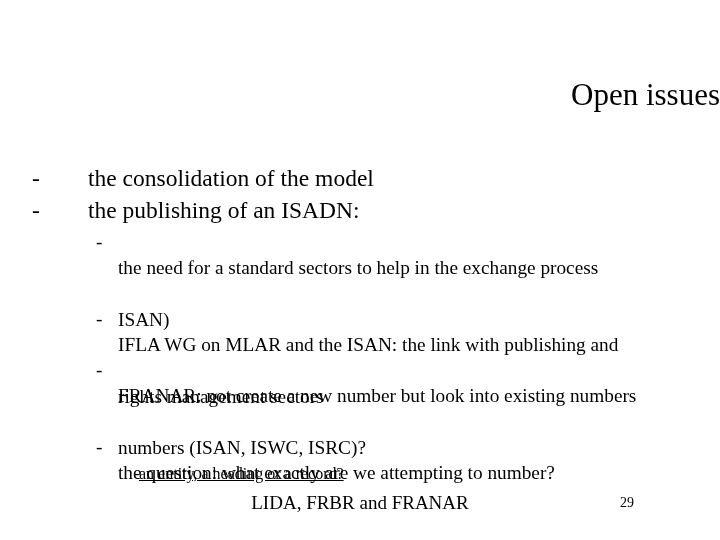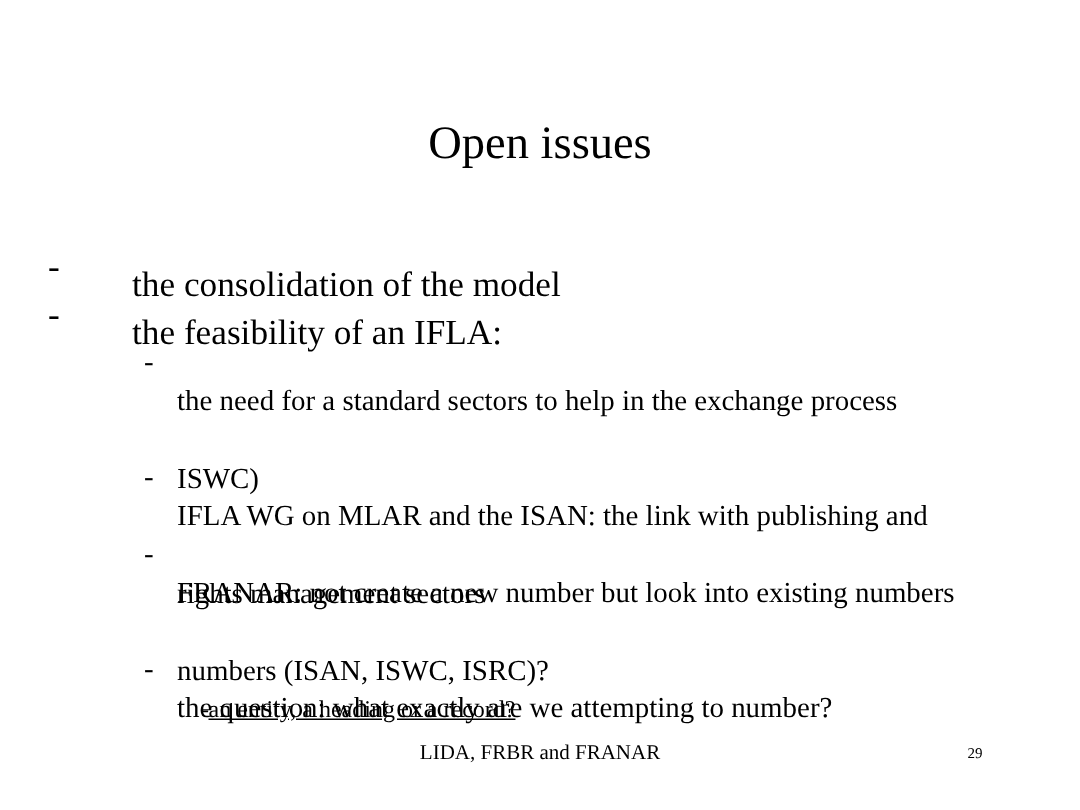--- a/index.html
+++ b/index.html
@@ -19,41 +19,40 @@
       position: absolute;
       left: 0; top: 0;
       width: 720px; height: 540px;
       background: #ffffff;
     }
     .title {
       position: absolute;
       left: 0;
       top: 76px;
       width: 720px;
-      text-align: center;
+      text-align: right;
       font-size: 31px;
       line-height: 38px;
       white-space: nowrap;
     }
     .l1 {
       position: absolute;
       left: 0;
       width: 720px;
       font-size: 23.5px;
       line-height: 32px;
       white-space: nowrap;
     }
     .l1 .dash {
       position: absolute;
       left: 32px;
     }
     .l1 .text {
       position: absolute;
       left: 88px;
-      margin-top: 12px;
     }
     .l2 {
       position: absolute;
       left: 0;
       width: 720px;
       font-size: 19.3px;
       line-height: 26px;
     }
     .l2 .dash {
       position: absolute;
@@ -83,56 +82,55 @@
       position: absolute;
       left: 139px;
       text-decoration: underline;
     }
     .footer {
       position: absolute;
       left: 210px;
       top: 494px;
       width: 300px;
       text-align: center;
-      font-size: 14px;
+      font-size: 19px;
       line-height: 18px;
     }
     .footer div { white-space: nowrap; }
     .page-number {
       position: absolute;
       left: 620px;
       top: 494px;
       width: 60px;
-      text-align: center;
-      font-size: 10px;
+      font-size: 14px;
       line-height: 18px;
     }
   </style>
 </head>
 <body>
 
 <div class="slide">
 
   <div class="title">Open issues</div>
 
   <div class="l1" style="top:162px;">
     <span class="dash">-</span>
     <span class="text">the consolidation of the model</span>
   </div>
 
   <div class="l1" style="top:194px;">
     <span class="dash">-</span>
-    <span class="text">the feasibility of an IFLA:</span>
+    <span class="text">the publishing of an ISADN:</span>
   </div>
 
   <div class="l2" style="top:229px;">
     <span class="dash">-</span>
     <div class="text">
       <div>the need for a standard sectors to help in the exchange process</div>
-      <div>ISWC)</div>
+      <div>ISAN)</div>
     </div>
   </div>
 
   <div class="l2" style="top:306px;">
     <span class="dash">-</span>
     <div class="text">
       <div>IFLA WG on MLAR and the ISAN: the link with publishing and</div>
       <div>rights management sectors</div>
     </div>
   </div>

